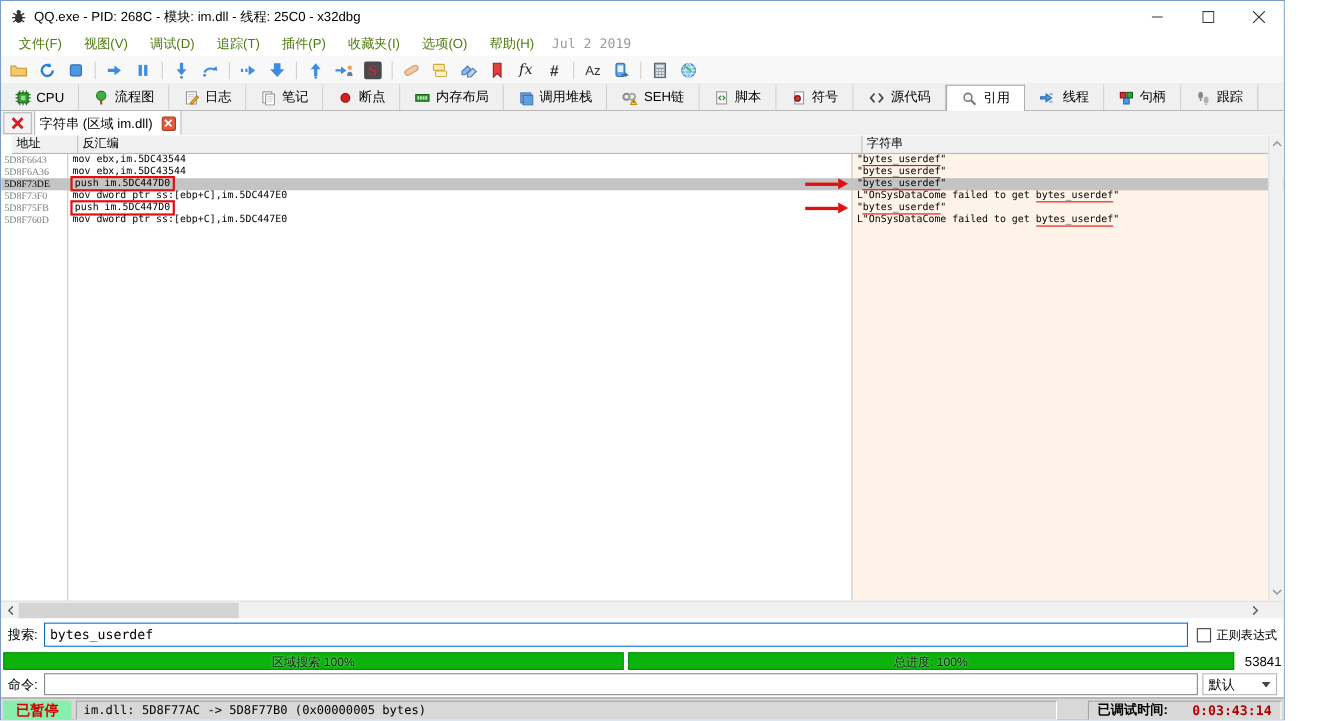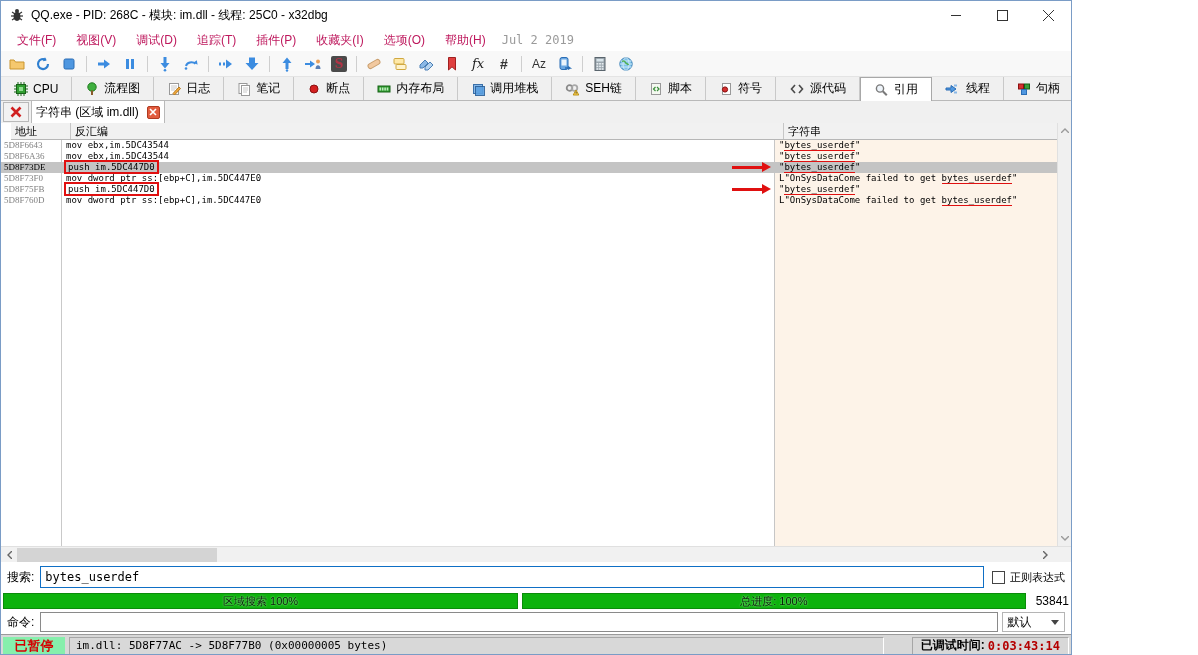--- a/index.html
+++ b/index.html
@@ -1,26 +1,26 @@
 <!DOCTYPE html>
 <html><head>
 <meta charset="utf-8">
 <style>
   * { margin:0; padding:0; box-sizing:border-box; }
   html,body { width:1198px; height:655px; font-family:"Liberation Sans",sans-serif; background:#fff; }
-  .window { width:1072px; height:655px; border:1px solid #7a9cc6; display:flex; flex-direction:column; background:#fff; overflow:hidden; }
+  .window { width:1168px; height:655px; border:1px solid #7a9cc6; display:flex; flex-direction:column; background:#fff; overflow:hidden; }
 
   
   .titlebar { height:28px; display:flex; align-items:center; padding:0 0 0 8px; background:#fff; flex:0 0 auto; }
   .titlebar .apptitle { font-size:12px; color:#000; margin-left:6px; flex:1 1 auto; white-space:nowrap; }
   .wbtn { width:46px; height:28px; display:flex; align-items:center; justify-content:center; }
 
   
   .menubar { height:22px; display:flex; align-items:center; padding-left:6px; background:#fff; flex:0 0 auto; }
-  .menuitem { font-size:12px; padding:2px 10px; color:#be185d; white-space:nowrap; }
+  .menuitem { font-size:12px; padding:2px 10px; color:#4d7c0f; white-space:nowrap; }
   .builddate { font-size:12px; color:#9a9a9a; margin-left:6px; font-family:"DejaVu Sans Mono",monospace; }
 
   
   .toolbar { height:26px; display:flex; align-items:center; padding:0 4px; gap:2px; background:#f8f8f8; border-bottom:1px solid #e4e4e4; flex:0 0 auto; }
   .tbtn { width:24px; height:22px; display:flex; align-items:center; justify-content:center; }
   .tsep { width:1px; height:16px; background:#cfcfcf; margin:0 3px; }
   .glyph-fx { font-family:"DejaVu Serif",serif; font-style:italic; font-size:13px; color:#222; }
   .glyph-hash { font-size:14px; font-weight:bold; color:#333; }
   .glyph-case { font-size:12px; font-weight:normal; color:#333; }
   .sbadge { width:16px; height:16px; background:#4a4a4a; color:#b03345; font-weight:bold; font-size:12px; font-family:"DejaVu Serif",serif; display:flex; align-items:center; justify-content:center; border-radius:2px; }
@@ -84,21 +84,21 @@
   
   .cmdrow { height:24px; display:flex; align-items:center; padding:0 6px; background:#fff; flex:0 0 auto; }
   .cmdinput { margin-left:6px; width:1078px; height:20px; border:1px solid #8a8a8a; font-family:"DejaVu Sans Mono",monospace; font-size:12px; padding:0 4px; outline:none; }
   .combo { margin-left:4px; width:70px; height:20px; border:1px solid #b5b5b5; background:#fff; display:flex; align-items:center; justify-content:space-between; padding:0 5px; font-size:12px; }
   .combo .arr { width:0; height:0; border-left:4px solid transparent; border-right:4px solid transparent; border-top:5px solid #444; }
 
   
   .statusbar { height:22px; display:flex; align-items:center; gap:4px; background:#d8d8d8; border-top:1px solid #9a9a9a; padding:0 2px; flex:0 0 auto; }
   .stbadge { width:62px; height:18px; background:#86efac; color:#d40000; font-weight:bold; font-size:13px; display:flex; align-items:center; justify-content:center; white-space:nowrap; }
   .stmsg { flex:1 1 auto; height:18px; border:1px solid #a6a6a6; border-right-color:#fff; border-bottom-color:#fff; background:#d8d8d8; display:flex; align-items:center; padding:0 6px; font-family:"DejaVu Sans Mono",monospace; font-size:11px; white-space:nowrap; overflow:hidden; }
-  .sttime { height:18px; border:1px solid #a6a6a6; border-right-color:#fff; border-bottom-color:#fff; display:flex; align-items:center; gap:3px; padding:0 8px; font-size:12px; font-weight:bold; white-space:nowrap;margin-left:24px; }
+  .sttime { height:18px; border:1px solid #a6a6a6; border-right-color:#fff; border-bottom-color:#fff; display:flex; align-items:center; gap:22px; padding:0 8px; font-size:12px; font-weight:bold; white-space:nowrap;margin-left:24px; }
   .sttime .tval { color:#b40000; font-family:"DejaVu Sans Mono",monospace; font-weight:bold; }
 
   svg { display:block; }
 </style>
 </head>
 <body>
 
 <div class="window">
 
   <div class="titlebar">

